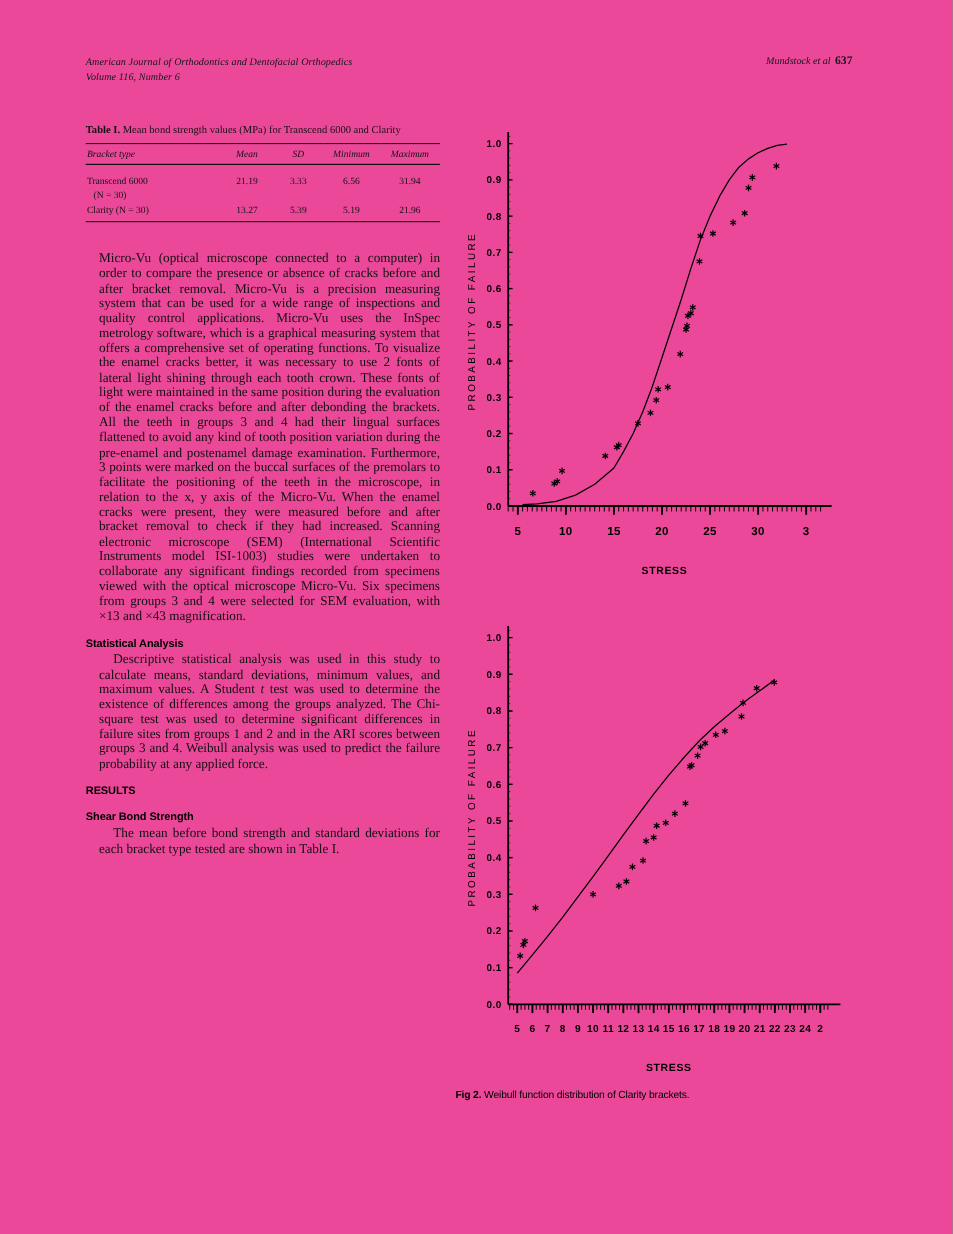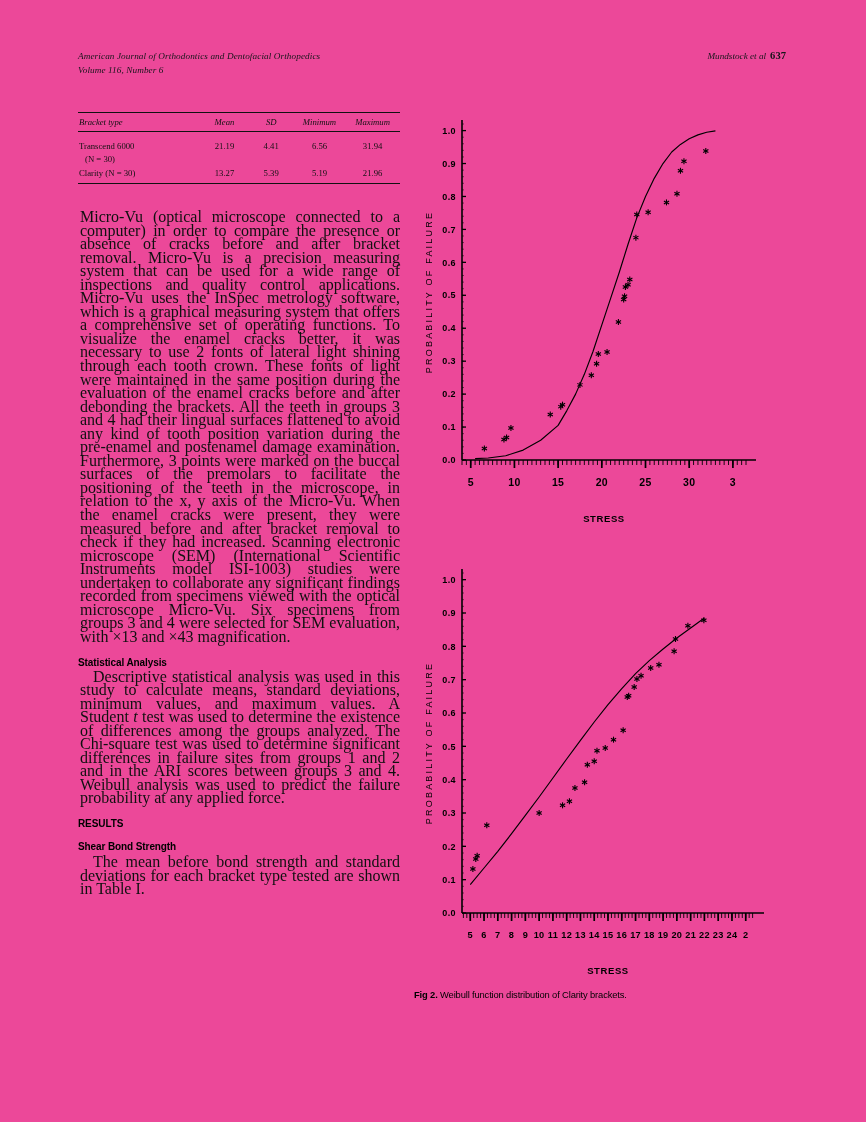--- a/index.html
+++ b/index.html
@@ -4,21 +4,21 @@
 <style>
   html,body{margin:0;padding:0;background:#8a8a8a;}
   body{font-family:"Liberation Serif", serif;}
   .page{
     position:relative;width:866px;height:1122px;background:#ec4899;
     margin:0 auto;overflow:hidden;
   }
   
   .runhead{position:absolute;left:78px;top:50px;width:712px;height:34px;}
   .runhead .left{position:absolute;left:0;top:0;font-style:italic;font-size:9.2px;line-height:13.5px;color:#15151a;letter-spacing:.1px;}
-  .runhead .right{position:absolute;right:4px;top:0;font-style:italic;font-size:9.2px;color:#15151a;white-space:nowrap;}
+  .runhead .right{position:absolute;right:15px;top:0;font-style:italic;font-size:9.2px;color:#15151a;white-space:nowrap;}
   .runhead .right .pg{font-style:normal;font-weight:bold;font-size:10.6px;margin-left:4px;}
 
   
   .colL{position:absolute;left:78px;top:112px;width:322px;}
   .colR{position:absolute;left:414px;top:108px;width:392px;}
 
   
   .tbl-title{font-size:9.6px;line-height:13.4px;color:#111;margin-bottom:5px;}
   .tbl-title b{font-weight:bold;}
   table.t1{border-collapse:collapse;width:100%;font-size:8.6px;color:#111;}
@@ -30,22 +30,22 @@
   table.t1 thead th.first{text-align:left;padding-left:1px;}
   table.t1 tbody td{padding:3px 0;text-align:center;font-size:8.7px;}
   table.t1 tbody td.first{text-align:left;padding-left:1px;}
   table.t1 tbody tr.firstrow td{padding-top:9px;}
   table.t1 tbody tr.controw td{padding-top:0px;padding-bottom:1px;}
   table.t1 tbody tr.controw td.first{padding-left:7px;}
   .tbl-bot{border-top:1.5px solid #111;height:0;margin-top:2px;}
 
   
   p.body{
-    font-size:16px;line-height:13.55px;text-align:justify;color:#101010;
-    margin:0 0 0 2px;text-justify:inter-word;
+    font-size:12px;line-height:13.55px;text-align:justify;color:#101010;
+    margin:0 0 0 12px;text-justify:inter-word;
   }
   p.body.indent{text-indent:13px;}
   p.gap{margin-top:11px;}
   h3.sec{
     font-family:"Liberation Sans", sans-serif;font-size:10px;font-weight:bold;
     color:#000;margin:13px 0 2px 0;letter-spacing:-0.1px;
   }
   h3.sec.tight{margin-bottom:12px;}
   h3.sec.sub{margin-top:0px;margin-bottom:3px;}
   .ital{font-style:italic;}
@@ -70,36 +70,39 @@
       <div>American Journal of Orthodontics and Dentofacial Orthopedics</div>
       <div>Volume 116, Number 6</div>
     </div>
     <div class="right">
       <span>Mundstock et al</span><span class="pg">637</span>
     </div>
   </div>
 
   <div class="colL">
 
+    <div class="tbl-title">
+      <b>Table I.</b><span> Mean bond strength values (MPa) for Transcend 6000 and Clarity</span>
+    </div>
 
     <table class="t1">
       <thead>
         <tr>
           <th class="first" style="width:38%">Bracket type</th>
           <th style="width:15%">Mean</th>
           <th style="width:14%">SD</th>
           <th style="width:16%">Minimum</th>
           <th style="width:17%">Maximum</th>
         </tr>
       </thead>
       <tbody>
         <tr class="firstrow">
           <td class="first">Transcend 6000</td>
           <td>21.19</td>
-          <td>4.41</td>
+          <td>3.33</td>
           <td>6.56</td>
           <td>31.94</td>
         </tr>
         <tr class="controw">
           <td class="first">(N = 30)</td>
           <td></td>
             <td></td>
             <td></td>
             <td></td>
         </tr>

